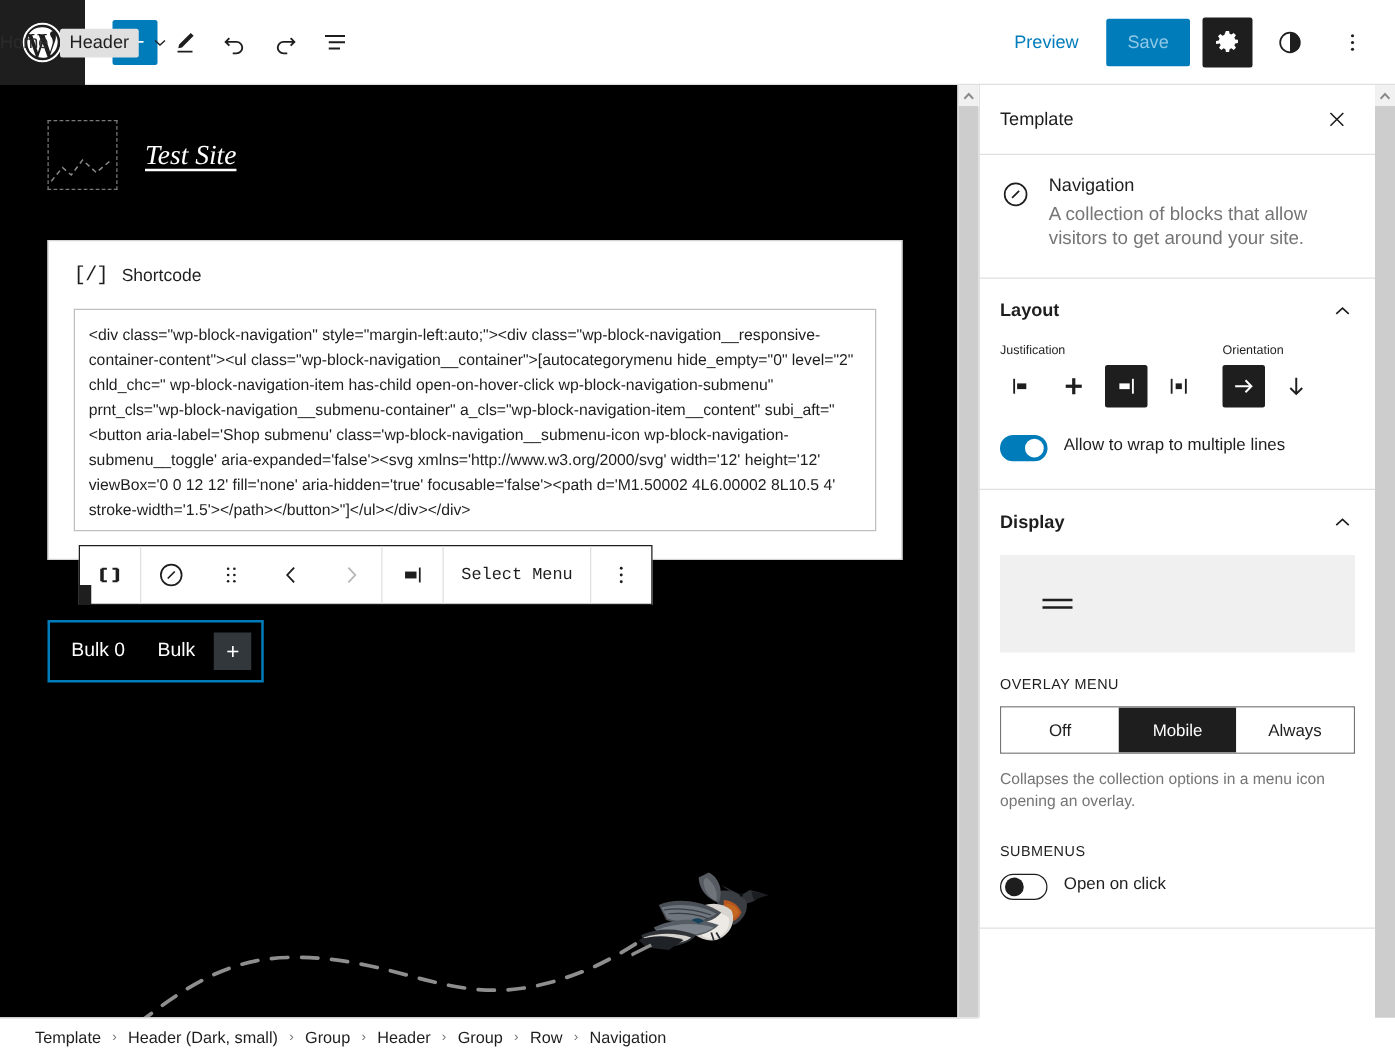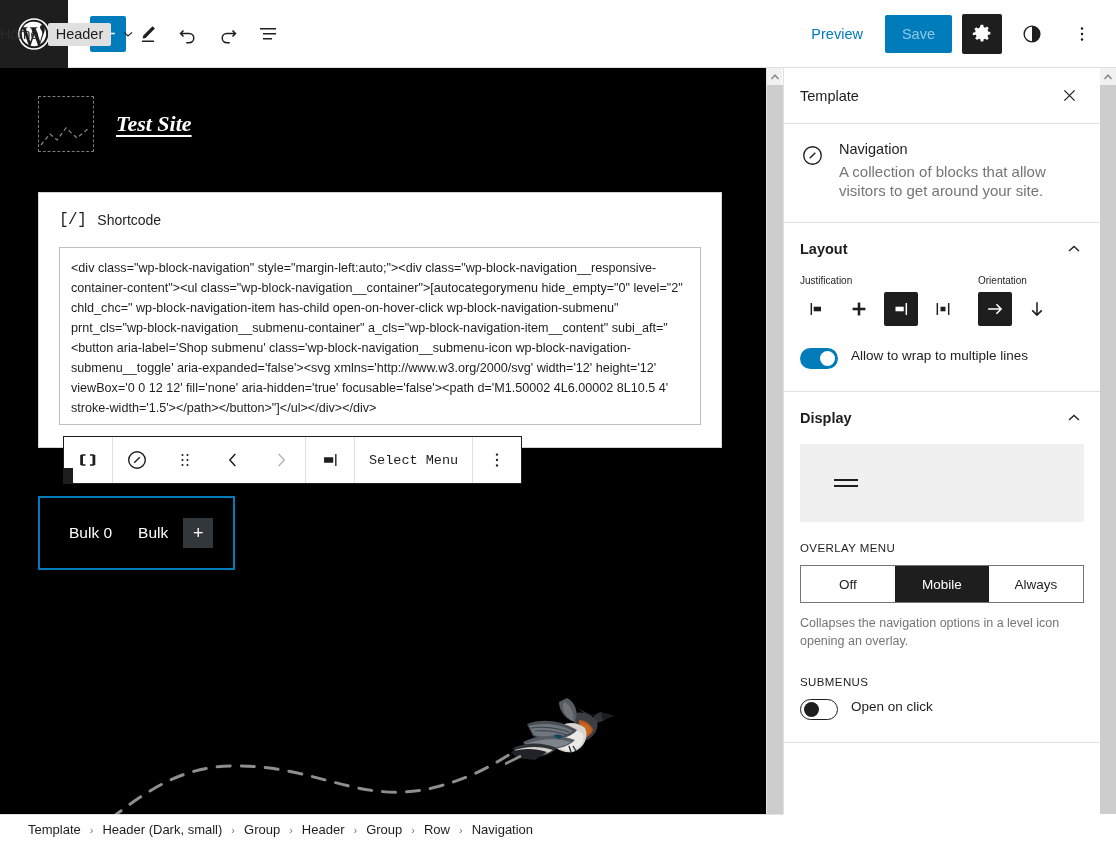--- a/index.html
+++ b/index.html
@@ -66,21 +66,21 @@
     background: #000000; overflow: hidden;
   }
   .site-header { position: absolute; top: 28px; left: 38px; display: flex; align-items: center; gap: 22px; }
   .logo-ph {
     width: 56px; height: 56px; border: 1px dashed #7a7a7a;
     display: flex; align-items: flex-end; justify-content: center;
   }
   .site-title {
     font-family: "Liberation Serif", serif; font-style: italic;
     font-size: 22px; color: #ffffff; text-decoration: underline;
-    text-underline-offset: 4px; cursor: pointer; font-weight: bold;
+    text-underline-offset: 4px; cursor: pointer;
   }
 
   .shortcode-block {
     position: absolute; top: 124px; left: 38px; width: 684px;
     background: #ffffff; border: 1px solid #d4d4d4;
     padding: 18px 20px 22px;
   }
   .sc-head { display: flex; align-items: center; gap: 11px; margin-bottom: 18px; }
   .sc-icon {
     font-family: "Liberation Mono", monospace; font-size: 16px;
@@ -108,21 +108,21 @@
     width: 48px; height: 46px; display: flex; align-items: center; justify-content: center;
     background: transparent; border: none; cursor: pointer;
   }
   .bt-btn.w-auto { width: auto; padding: 0 14px; font-size: 13.5px; color: #1e1e1e; font-family: inherit; }
   .bt-btn.disabled { opacity: .32; cursor: default; }
   .drag-nub { position: absolute; left: -1px; bottom: -1px; width: 10px; height: 16px; background: #1e1e1e; }
 
   .nav-preview {
     position: absolute; top: 428px; left: 38px;
     border: 2px solid #007cba; background: #000;
-    display: flex; align-items: center; gap: 0; padding: 16px;
+    display: flex; align-items: center; gap: 0; padding: 4px;
     z-index: 20;
   }
   .nav-item {
     color: #ffffff; font-size: 15.5px; padding: 8px 13px; cursor: pointer; white-space: nowrap;
   }
   .nav-appender {
     width: 30px; height: 30px; background: #32373c; color: #fff;
     display: flex; align-items: center; justify-content: center;
     font-size: 18px; margin: 4px 4px 4px 2px; cursor: pointer;
   }
@@ -535,21 +535,21 @@
           <rect x="2" y="6" width="24" height="2" fill="#1e1e1e"></rect>
           <rect x="2" y="12" width="24" height="2" fill="#1e1e1e"></rect>
         </svg>
       </div>
       <span class="sub-label">Overlay menu</span>
       <div class="seg">
         <button class="seg-btn">Off</button>
         <button class="seg-btn sel">Mobile</button>
         <button class="seg-btn">Always</button>
       </div>
-      <div class="help-text">Collapses the navigation options in a level icon opening an overlay.</div>
+      <div class="help-text">Collapses the collection options in a menu icon opening an overlay.</div>
       <div style="height:26px"></div>
       <span class="sub-label">Submenus</span>
       <div class="toggle-row" style="margin-top:6px">
         <span class="tgl off">
             <span class="knob"></span>
           </span>
         <span class="tgl-label">Open on click</span>
       </div>
     </div>
   </div>

